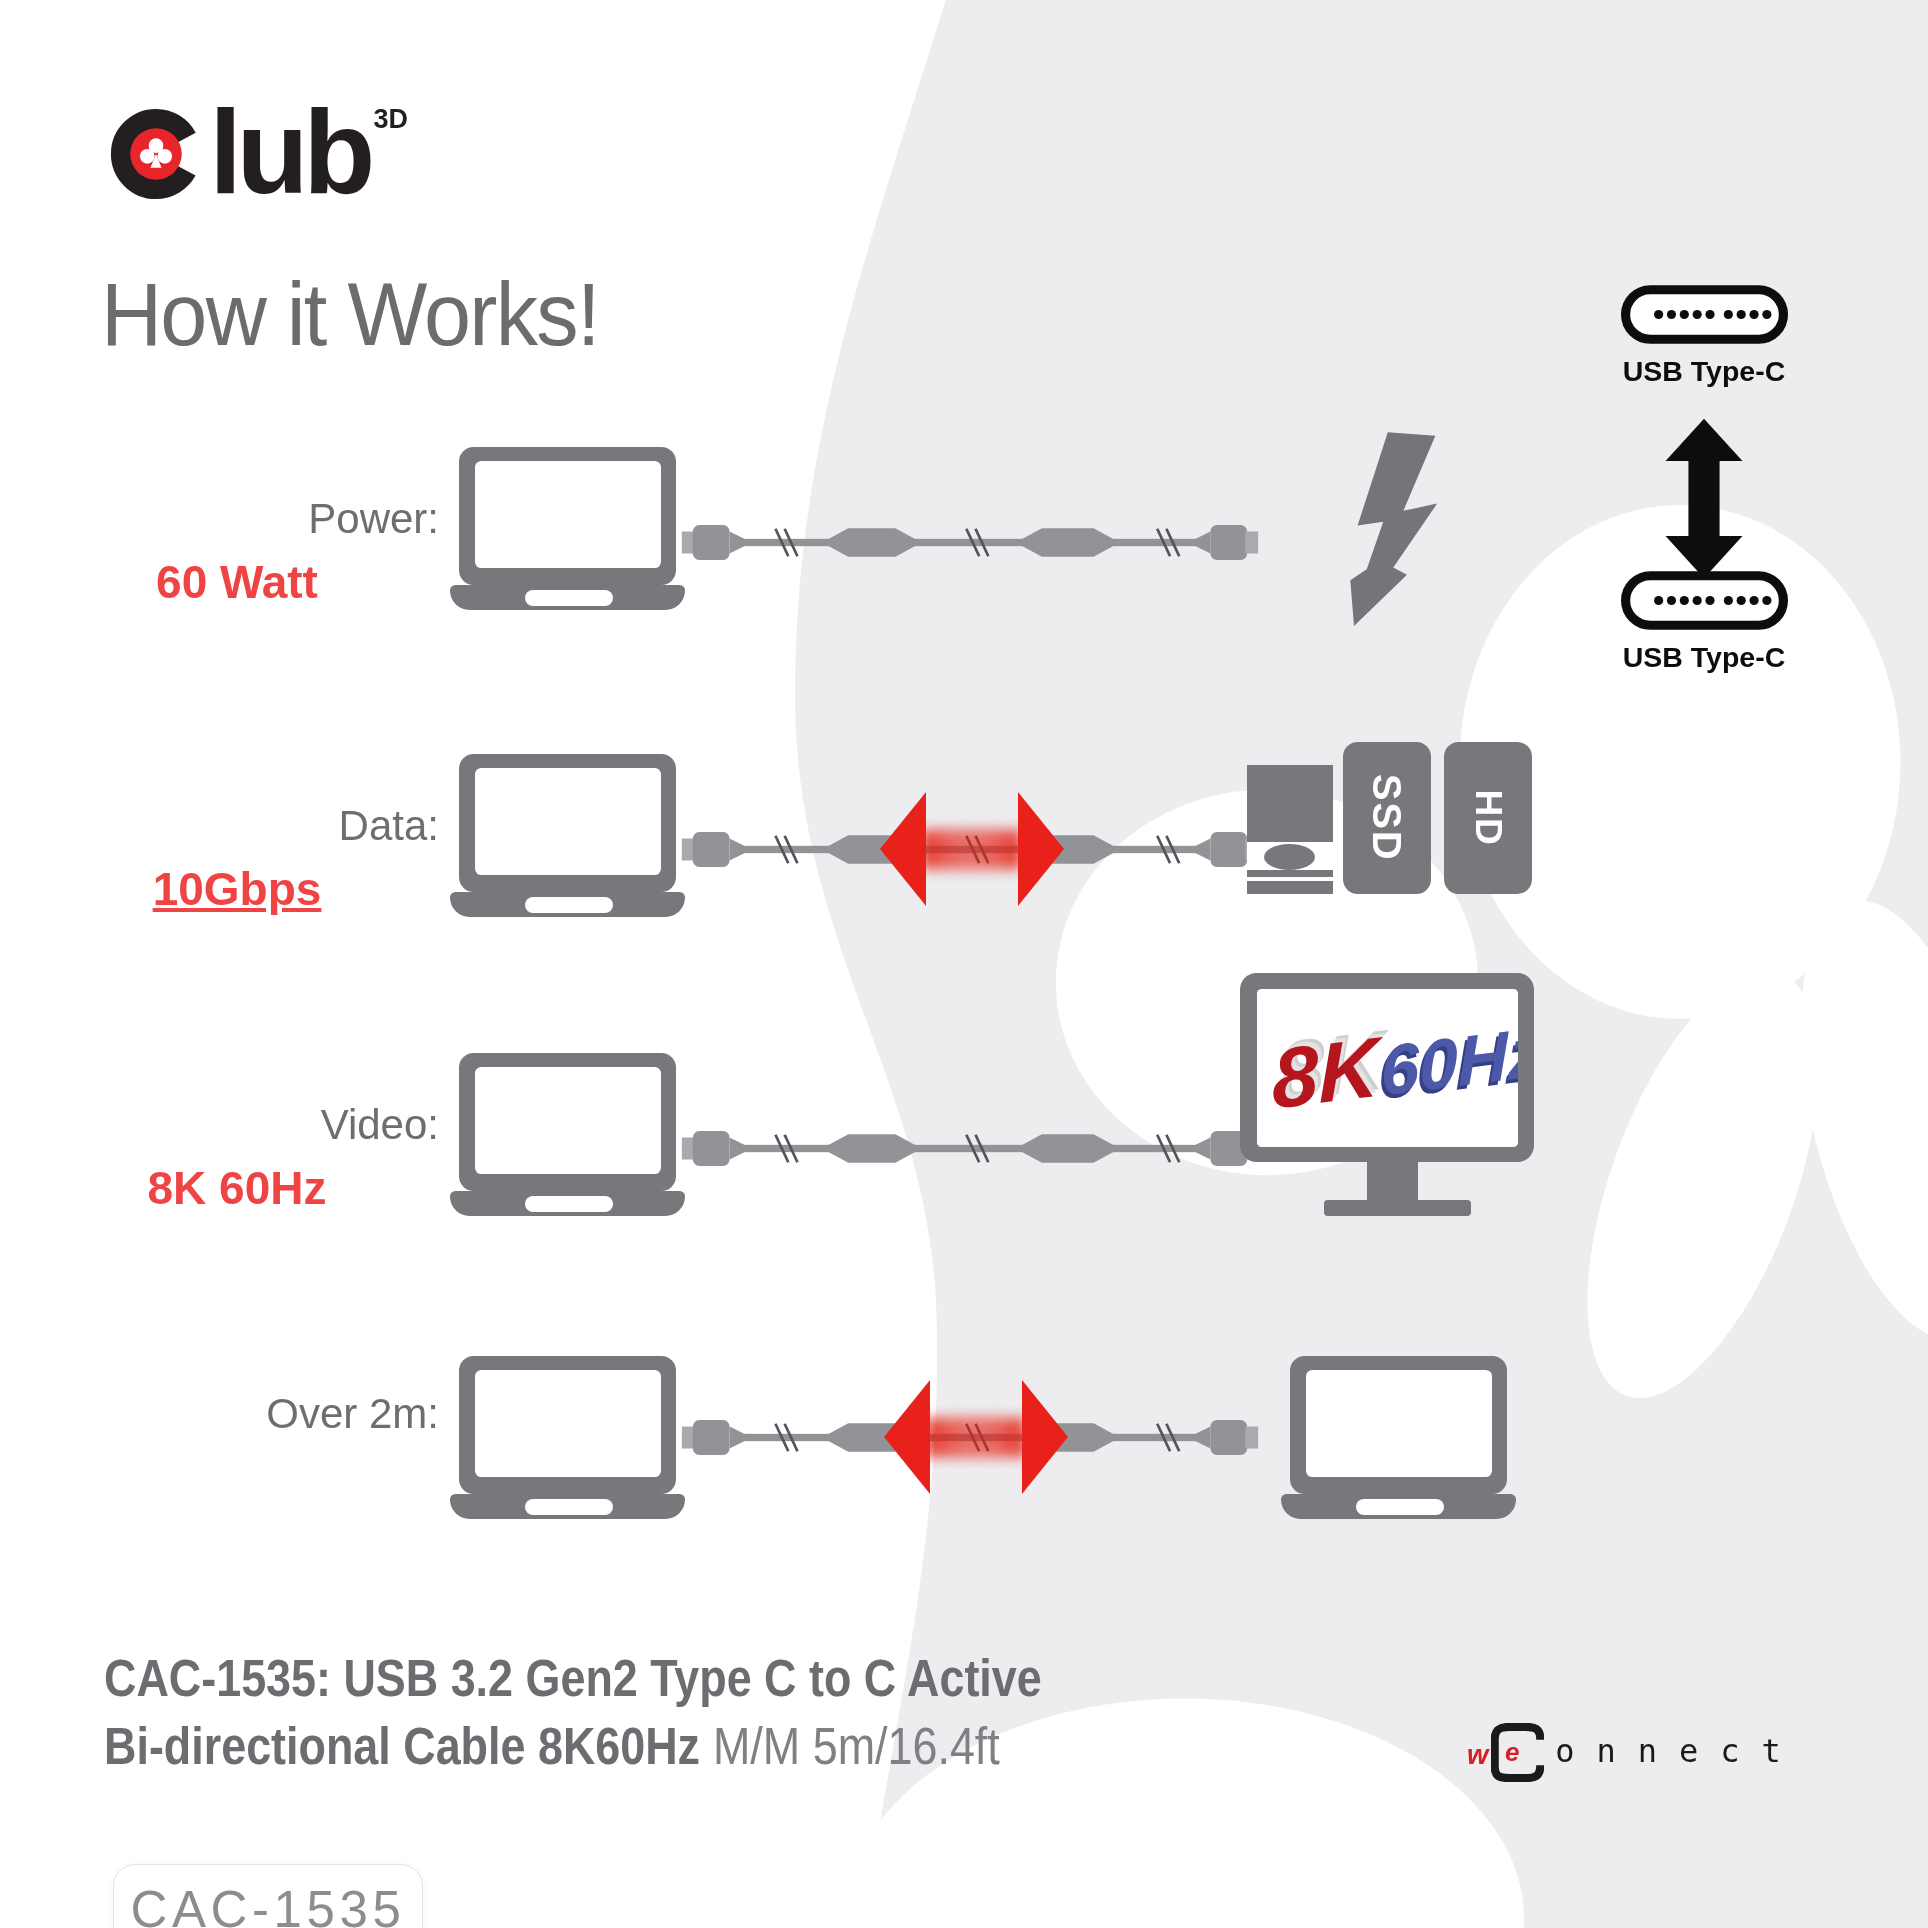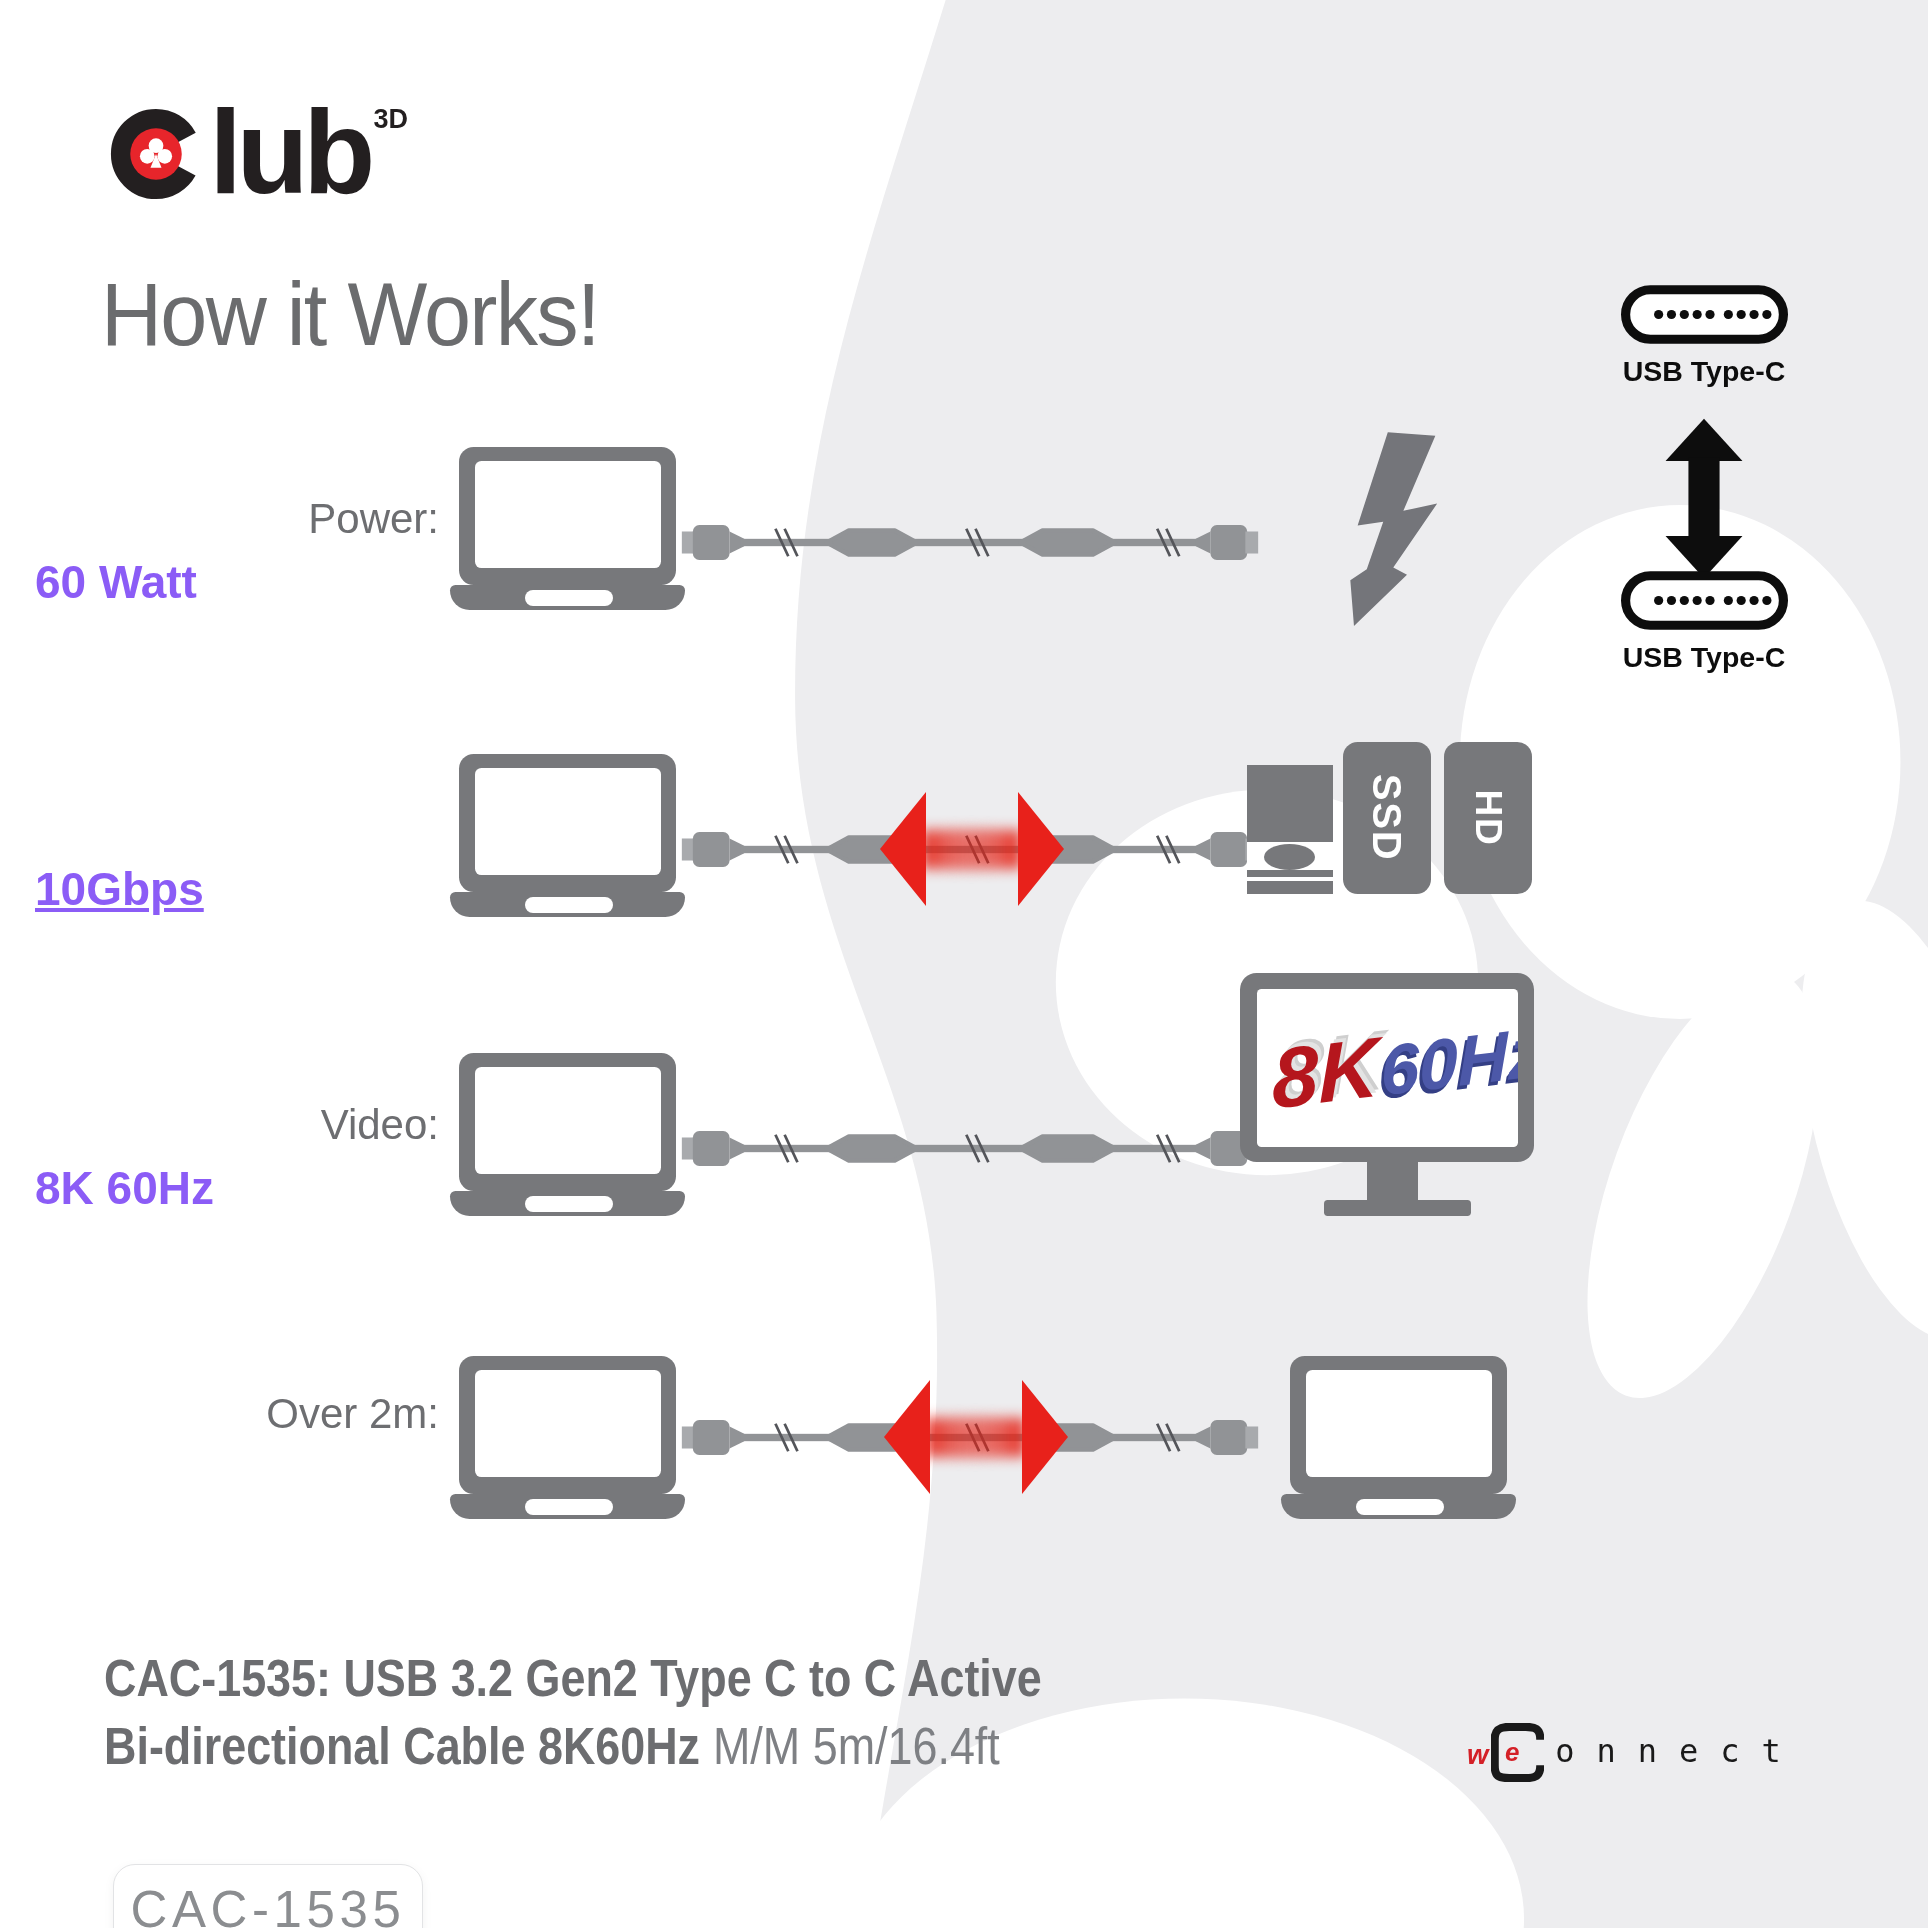--- a/index.html
+++ b/index.html
@@ -17,21 +17,21 @@
   #brand .sup{font-size:27px;font-weight:bold;color:#231f20;margin-top:-3.7px;margin-left:3.7px;}
 
   
   #heading{left:101px;top:264px;font-size:89px;line-height:101px;color:#6b6c6e;letter-spacing:-1.8px;
            transform:scaleX(0.95);transform-origin:left top;z-index:5;white-space:nowrap;}
 
   
   .spec-row{position:absolute;left:0;width:1928px;height:202px;z-index:4;margin-left:35px;}
   .row-label{position:absolute;left:0;width:404px;text-align:right;color:#6d6e71;
              font-size:42px;line-height:42px;white-space:nowrap;}
-  .row-value{position:absolute;left:0;width:404px;text-align:left;color:#8b5cf6;
+  .row-value{position:absolute;left:0;width:404px;text-align:center;color:#ef4444;
              font-size:46px;line-height:46px;font-weight:bold;white-space:nowrap;}
 
   
   .laptop{position:absolute;width:239px;height:171px;}
   .laptop .lid{position:absolute;left:9.2px;top:0;width:217px;height:138px;background:#77787b;border-radius:14.7px;}
   .laptop .screen{position:absolute;left:15.6px;top:13.8px;right:15.6px;bottom:17.4px;background:#ffffff;border-radius:6.4px;}
   .laptop .base{position:absolute;left:0;top:138px;width:235px;height:25px;background:#77787b;border-radius:5.5px 5.5px 20px 20px;}
   .laptop .notch{position:absolute;left:75px;top:4.6px;width:88px;height:16.5px;background:#ffffff;border-radius:9.2px;}
 
   
@@ -147,20 +147,21 @@
       <rect x="578" y="26" width="40" height="38" rx="7" fill="#919396"></rect>
       <rect x="616" y="33" width="14" height="24" fill="#a8aaad"></rect>
     </svg>
   </div>
 
   <svg class="abs" style="left:1343px;top:432px;z-index:4;" width="96" height="197" viewBox="0 0 105 215">
     <polygon fill="#74757a" points="49,0 101,4 66,86 103,78 55,148 70,156 12,212 8,162 26,150 44,98 16,102"></polygon>
   </svg>
 
   <div class="spec-row" style="top:748px;">
+    <div class="row-label" style="top:57px;">Data:</div>
     <div class="row-value" style="top:118px;text-decoration:underline;">10Gbps</div>
     <div class="laptop" style="left:415px;top:6.4px;">
       <div class="lid">
           <div class="screen"></div>
         </div>
       <div class="base">
           <div class="notch"></div>
         </div>
     </div>
     <svg class="abs" style="left:645px;top:60px;" width="580" height="83" viewBox="0 0 632 90">

